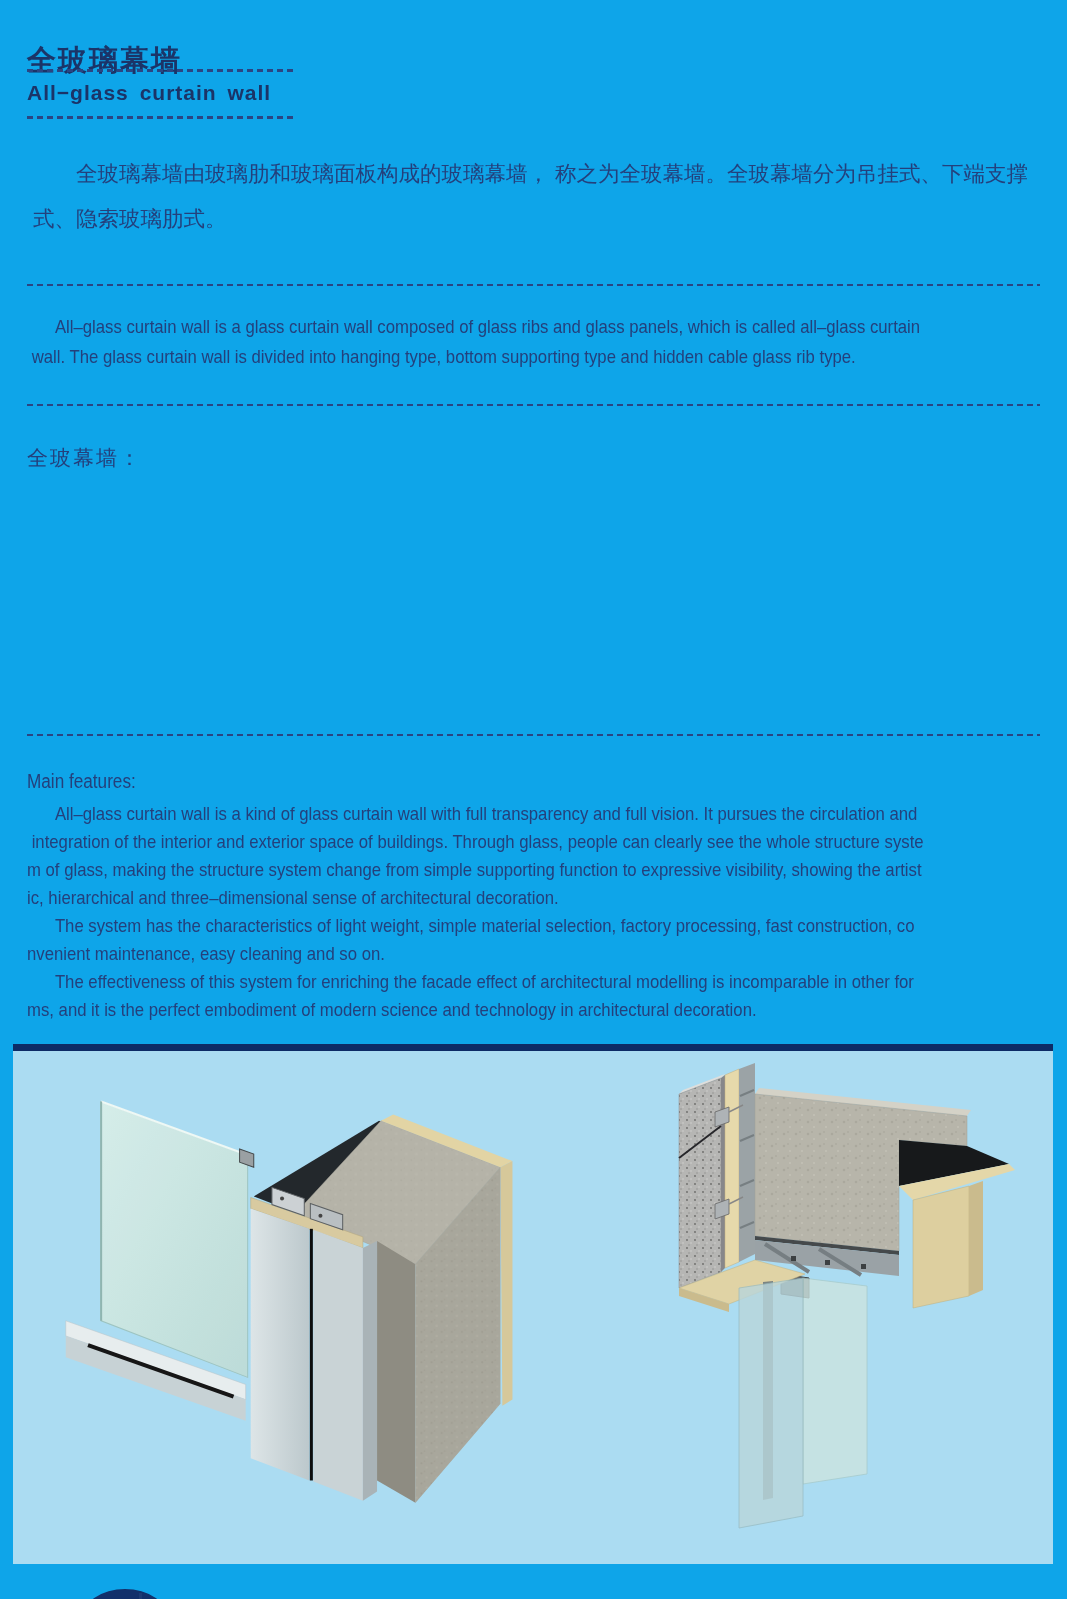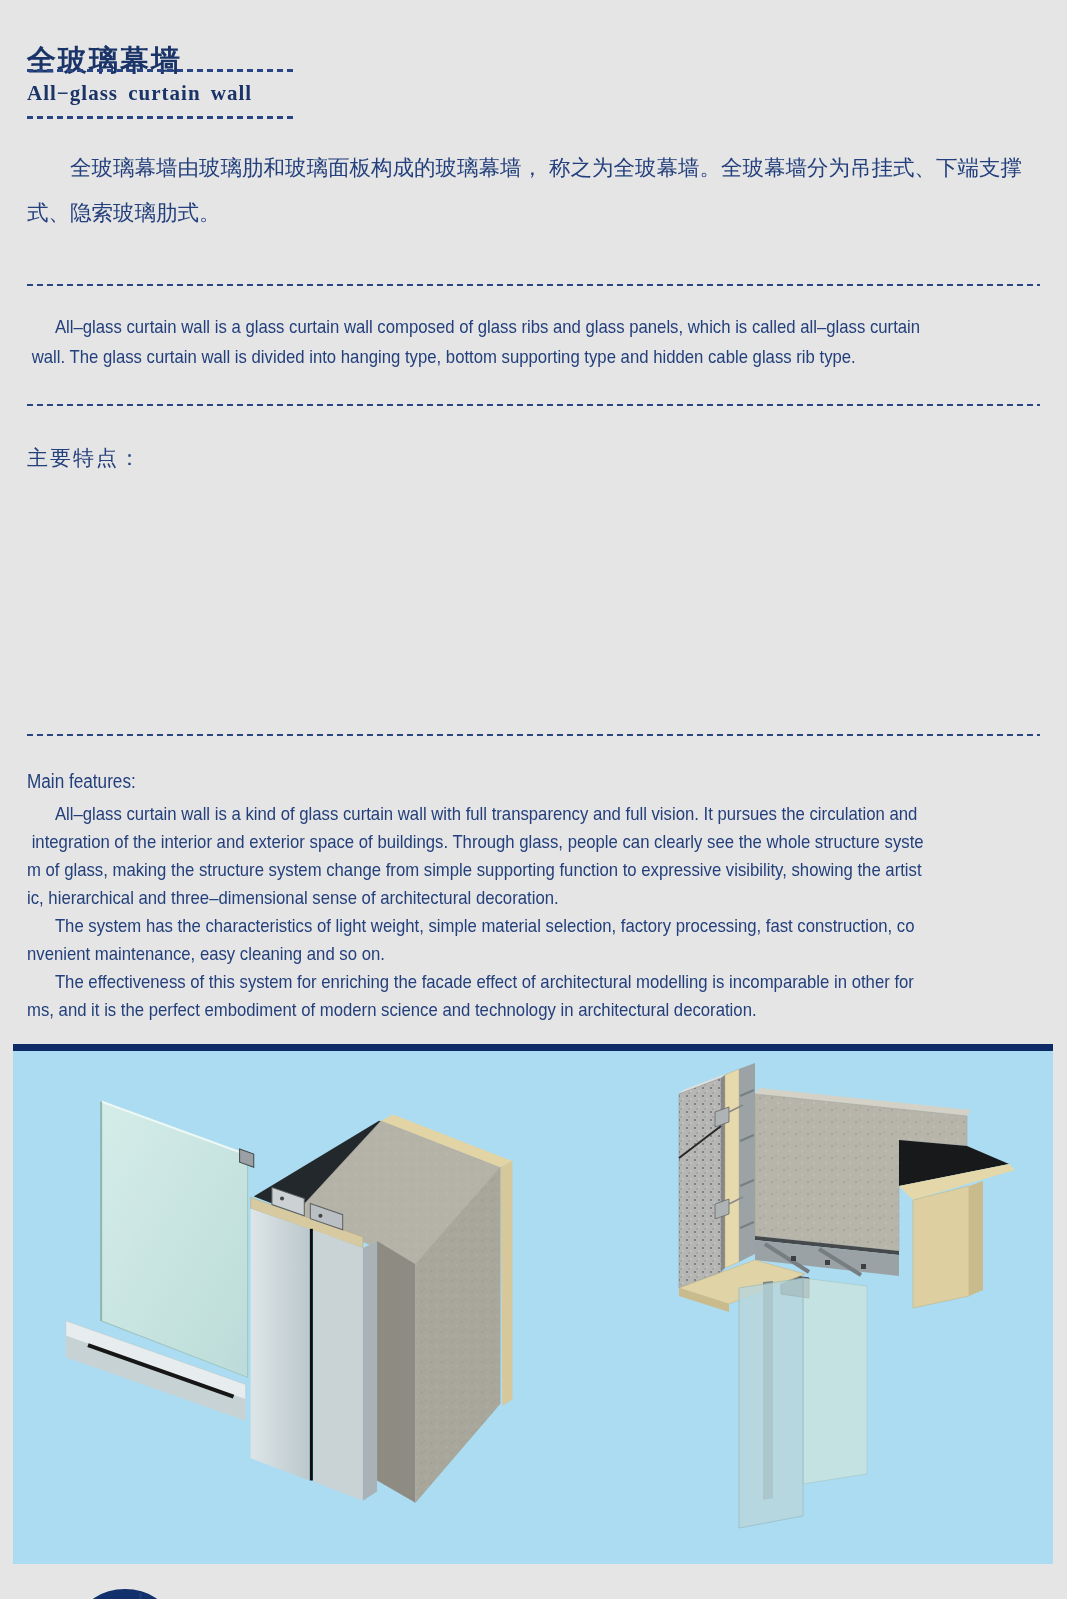--- a/index.html
+++ b/index.html
@@ -1,32 +1,32 @@
 <!DOCTYPE html>
 <html><head>
 <meta charset="utf-8">
 <style>
   html,body{margin:0;padding:0;background:#ffffff;}
   .page{
-    position:relative;width:1067px;height:1599px;background:#e5e5e5;
+    position:relative;width:1067px;height:1599px;background:#0ea5e9;
     overflow:hidden;font-family:"Liberation Sans",sans-serif;color:#24407c;
   }
   .abs{position:absolute;}
   
   .title-zh{left:27px;top:22px;font-size:29px;font-weight:bold;color:#1b3468;letter-spacing:2px;}
   .dash-short{left:27px;width:270px;height:3px;
     background:repeating-linear-gradient(90deg,#2a4583 0 6px,transparent 6px 10px);}
-  .title-en{left:27px;top:81px;font-family:Liberation Serif, serif;font-weight:bold;
+  .title-en{left:27px;top:81px;font-family:Liberation Sans, sans-serif;font-weight:bold;
     font-size:21px;color:#1b3468;letter-spacing:1px;word-spacing:4px;}
   
   .sep{left:27px;width:1013px;height:2px;
     background:repeating-linear-gradient(90deg,#2a4583 0 6px,transparent 6px 10px);}
   
   .zh{left:27px;width:1013px;font-size:21.5px;line-height:45px;color:#24407c;}
-  .zh p{margin:0;text-indent:2em;}
+  .zh p{margin:6px;text-indent:2em;}
   .feat-head{left:27px;top:444px;font-size:21px;color:#24407c;letter-spacing:2px;}
   
   .cond{transform:scaleX(0.88);transform-origin:0 0;width:1151px;color:#24407c;}
   .en-lines .line{white-space:pre-wrap;font-size:19px;line-height:30px;}
   .mf-lines .line{white-space:pre-wrap;font-size:19px;line-height:28px;}
   .mf-head{left:27px;top:770px;font-size:19.5px;}
   
   .fig-panel{left:13px;top:1044px;width:1040px;height:520px;background:#abdcf2;}
   .fig-bar{position:absolute;left:0;top:0;width:100%;height:7px;background:#0d2b66;}
   .fig-left{position:absolute;left:30px;top:12px;}
@@ -51,21 +51,21 @@
 
   <div class="abs sep" style="top:284px"></div>
 
   <div class="abs cond en-lines" style="left:27px;top:312px">
       <div class="line">      All–glass curtain wall is a glass curtain wall composed of glass ribs and glass panels, which is called all–glass curtain</div>
       <div class="line"> wall. The glass curtain wall is divided into hanging type, bottom supporting type and hidden cable glass rib type.</div>
     </div>
 
   <div class="abs sep" style="top:404px"></div>
 
-  <div class="abs feat-head">主要特点：</div>
+  <div class="abs feat-head">全玻幕墙：</div>
 
   <div class="abs zh" style="top:477px">
     </div>
 
   <div class="abs sep" style="top:734px"></div>
 
   <div class="abs cond mf-head">Main features:</div>
 
   <div class="abs cond mf-lines" style="left:27px;top:800px">
       <div class="line">      All–glass curtain wall is a kind of glass curtain wall with full transparency and full vision. It pursues the circulation and</div>

